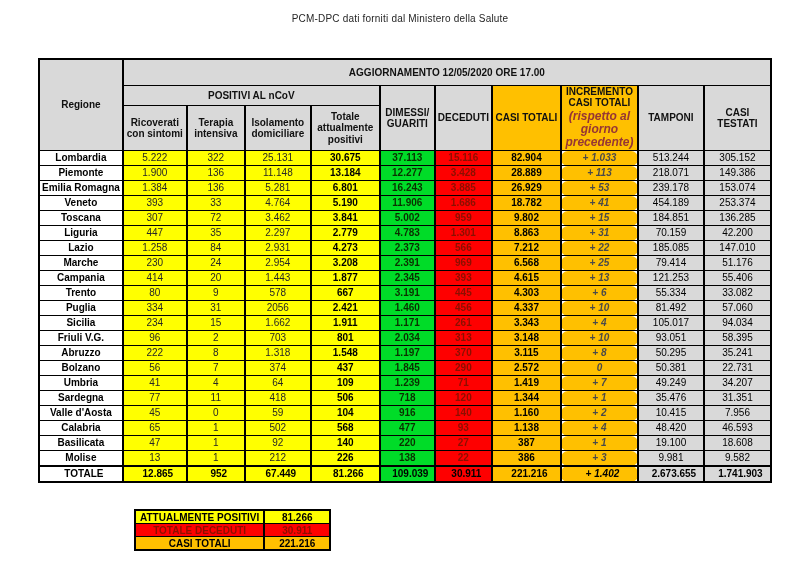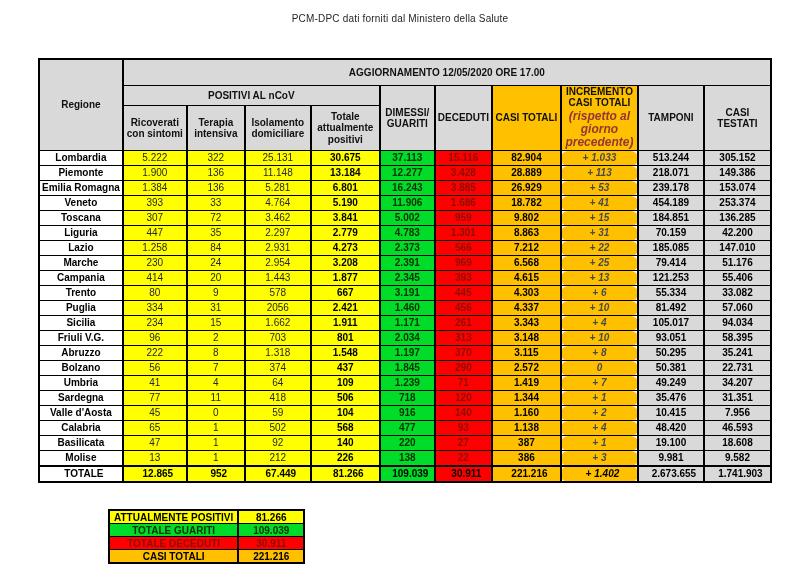--- a/index.html
+++ b/index.html
@@ -44,26 +44,26 @@
   }
 
   tr.data td { height: 14px; white-space: nowrap; }
   .c-region { background: #ffffff; font-weight: bold; color: #000; }
   .c-yellow { background: #ffff00; color: #262626; }
   .c-ypos   { background: #ffff00; font-weight: bold; color: #000; }
   .c-green  { background: #00dc28; font-weight: bold; color: #0a3000; }
   .c-red    { background: #fe0000; font-weight: bold; color: #8b0f00; }
   .c-orange { background: #ffc000; font-weight: bold; color: #000; }
   .c-incr   { background: #ffc000; font-weight: bold; font-style: italic; color: #4a4a4a; border-radius: 7px; }
-  .c-gray   { background: #d9d9d9; font-weight: bold; color: #000; }
+  .c-gray   { background: #d9d9d9; font-weight: normal; color: #000; }
   .totale-row td { border-top-width: 2px; font-weight: bold; color: #000; padding-left: 8px; }
   .totale-row .c-yellow { color: #000; }
 
   .summary {
-    position: absolute; left: 108px; top: 509px;
+    position: absolute; left: 134px; top: 509px;
     border: 2px solid #000;
   }
   .summary td {
     border: 1px solid #000;
     border-left-width: 2px; border-right-width: 2px;
     height: 12px; padding: 0 4px;
     font-size: 10px; font-weight: bold; text-align: center;
     white-space: nowrap;
   }
   .s-yellow td { background: #ffff00; color: #000; }
@@ -409,24 +409,20 @@
   <table class="summary">
     <colgroup>
       <col style="width:124px">
         <col style="width:66px">
     </colgroup>
     <tbody>
         <tr class="s-yellow">
           <td>ATTUALMENTE POSITIVI</td>
           <td>81.266</td>
         </tr>
-        <tr class="s-green">
-          <td>TOTALE GUARITI</td>
-          <td>109.039</td>
-        </tr>
         <tr class="s-red">
           <td>TOTALE DECEDUTI</td>
           <td>30.911</td>
         </tr>
         <tr class="s-orange">
           <td>CASI TOTALI</td>
           <td>221.216</td>
         </tr>
       </tbody>
   </table>

